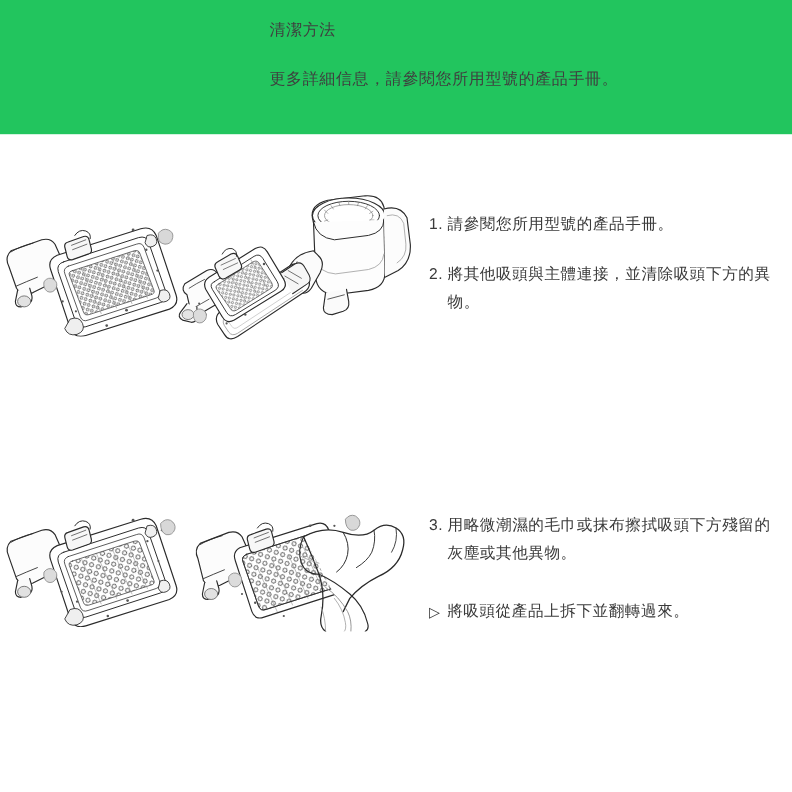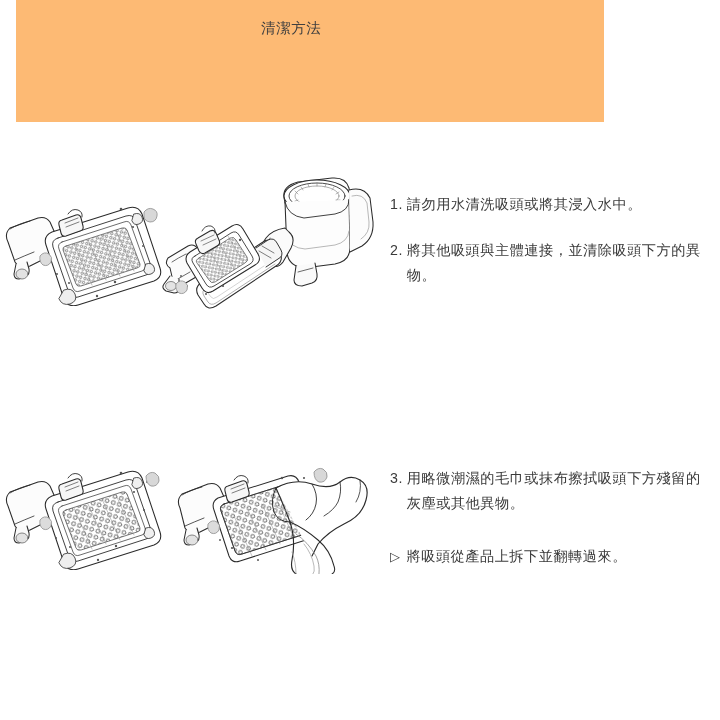--- a/index.html
+++ b/index.html
@@ -18,25 +18,25 @@
   .page {
     position: relative;
     width: 720px;
     height: 720px;
     background: #ffffff;
   }
 
   
   .header-band {
     position: absolute;
-    left: 16px;
+    left: 0;
     top: 0;
-    width: 588px;
+    width: 720px;
     height: 122px;
-    background: #fdba74;
+    background: #22c55e;
   }
   .header-title {
     position: absolute;
     left: 245px;
     top: 18px;
     font-size: 14.5px;
     line-height: 20px;
     letter-spacing: 0.6px;
     color: #3f3f3f;
     white-space: nowrap;
@@ -110,20 +110,21 @@
   .fig-4 { left: 172px; top: 448px; width: 210px; height: 126px; }
   .figure svg { display: block; width: 100%; height: 100%; }
 </style>
 </head>
 <body>
 
 <div class="page">
 
   <div class="header-band">
     <div class="header-title">清潔方法</div>
+    <div class="header-subtitle">更多詳細信息，請參閱您所用型號的產品手冊。</div>
   </div>
 
   <div class="figure fig-1">
     <svg viewBox="0 0 170 120" xmlns="http://www.w3.org/2000/svg">
       <defs>
         <pattern id="bristles1" width="6" height="6" patternUnits="userSpaceOnUse" patternTransform="rotate(-28)">
           <circle cx="1.6" cy="1.6" r="1.25" fill="none" stroke="#4a4a4a" stroke-width="0.7"></circle>
           <circle cx="4.4" cy="4.4" r="1.25" fill="none" stroke="#4a4a4a" stroke-width="0.7"></circle>
         </pattern>
       </defs>
@@ -338,21 +339,21 @@
         <circle cx="86" cy="112" r="1.0"></circle>
       </g>
       <path d="M142 24 Q146 19 151 21 Q156 24 155 29 Q153 35 147 34 Q142 32 142 24 Z" fill="#d8d8d8" stroke="#8d8d8d" stroke-width="0.8"></path>
       <path d="M36 76 Q40 71 45 74 Q49 77 47 82 Q44 87 39 85 Q35 82 36 76 Z" fill="#dcdcdc" stroke="#8d8d8d" stroke-width="0.8"></path>
     </svg>
   </div>
 
   <div class="steps-top">
     <div class="step">
       <span class="step-num">1.</span>
-      <span class="step-text">請勿用水清洗吸頭或將其浸入水中。</span>
+      <span class="step-text">請參閱您所用型號的產品手冊。</span>
     </div>
     <div class="step">
       <span class="step-num">2.</span>
       <span class="step-text">將其他吸頭與主體連接，並清除吸頭下方的異物。</span>
     </div>
   </div>
 
   <div class="steps-bottom">
     <div class="step">
       <span class="step-num">3.</span>

